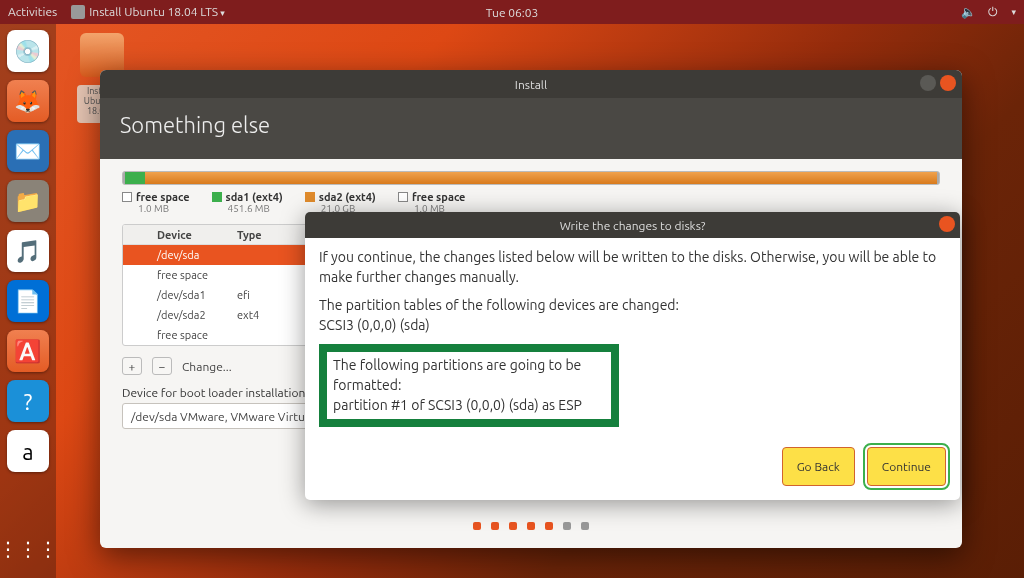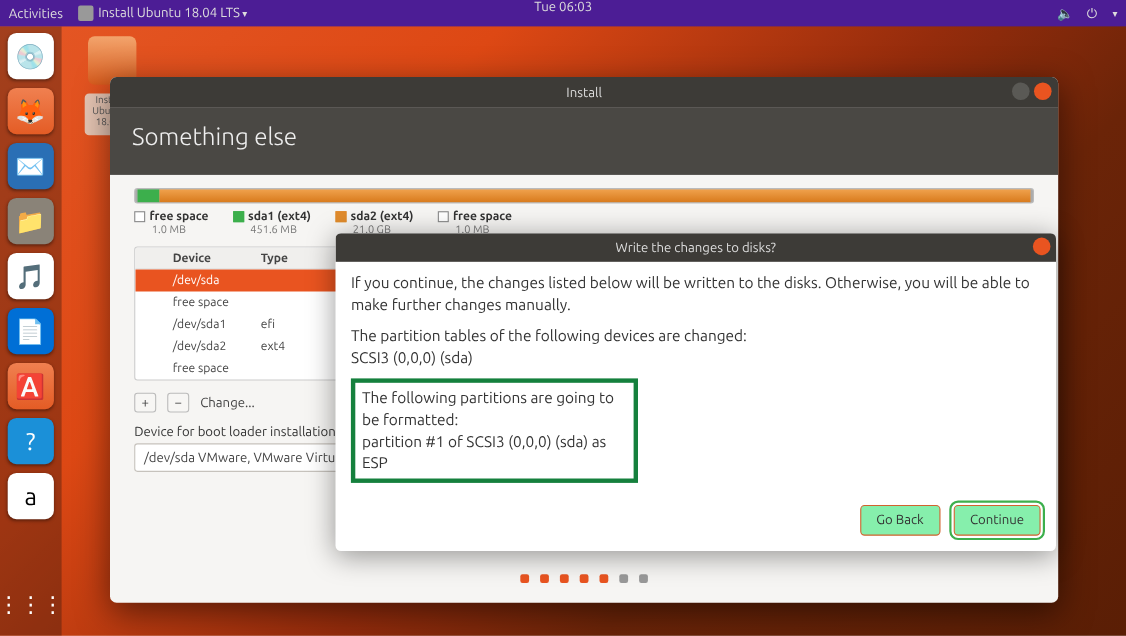--- a/index.html
+++ b/index.html
@@ -1,19 +1,19 @@
 <!DOCTYPE html>
 <html><head>
 <meta charset="utf-8">
 <style>
   * { box-sizing: border-box; margin: 0; padding: 0; font-family: Ubuntu, "Segoe UI", Arial, sans-serif; }
   body { width: 1024px; height: 578px; overflow: hidden; background: linear-gradient(135deg, #e55826 0%, #dd4814 30%, #952c0c 55%, #6b2408 70%, #5a1e05 100%); position: relative; }
 
   
-  .top-panel { position: absolute; top: 0; left: 0; right: 0; height: 24px; background: #4c1d95; color: #ddd; display: flex; font-size: 12px; padding: 0 8px; z-index: 100; }
+  .top-panel { position: absolute; top: 0; left: 0; right: 0; height: 24px; background: #7f1d1d; color: #ddd; display: flex; align-items: center; font-size: 12px; padding: 0 8px; z-index: 100; }
   .top-panel .left { display: flex; gap: 14px; align-items: center; }
   .top-panel .center { position: absolute; left: 50%; transform: translateX(-50%); }
   .top-panel .right { margin-left: auto; display: flex; gap: 12px; align-items: center; }
   .top-panel .wicon { display:inline-block; width:14px; height:14px; background:#999; border-radius:2px; margin-right:4px; vertical-align:middle;}
   .arrow-down { font-size: 9px; margin-left:2px; }
 
   
   .launcher { position: absolute; top: 24px; left: 0; width: 56px; bottom: 0; background: rgba(40,20,15,0.35); display: flex; flex-direction: column; align-items: center; padding-top: 6px; gap: 8px; z-index: 50; }
   .launcher .licon { width: 42px; height: 42px; border-radius: 8px; background: #fff; box-shadow: 0 1px 3px rgba(0,0,0,0.4); display:flex; align-items:center; justify-content:center; font-size:22px;}
   .launcher .licon.orange { background: linear-gradient(#f08050,#e45c25); }
@@ -71,23 +71,23 @@
   .dots { position:absolute; bottom:18px; left:0; right:0; display:flex; gap:10px; justify-content:center;}
   .dots span { width:8px; height:8px; border-radius:2px; background:#999;}
   .dots span.on { background:#e95420;}
 
   
   .dialog { position:absolute; top:212px; left:305px; width:655px; background:#fff; border-radius:5px; box-shadow:0 4px 25px rgba(0,0,0,0.4); z-index:200; overflow:hidden;}
   .dialog .dtitle { height:26px; background:#3d3b37; color:#ddd; display:flex; align-items:center; justify-content:center; font-size:12px; position:relative;}
   .dialog .dtitle .close { position:absolute; right:5px; top:4px; width:16px; height:16px; border-radius:50%; background:#e95420;}
   .dialog .dbody { padding:10px 14px 12px; font-size:14px; color:#333; line-height:1.4;}
   .dialog .dbody p { margin-bottom:9px;}
-  .dialog .hl { border:4px solid #15803d; padding:4px 6px; margin-top:4px; width:261px;}
+  .dialog .hl { border:8px solid #15803d; padding:4px 6px; margin-top:4px; width:300px;}
   .dialog .dfoot { display:flex; justify-content:flex-end; gap:12px; padding:8px 14px 14px;}
-  .dialog .dbtn { height:28px; padding: 0 14px; border:1px solid #d1632e; border-radius:4px; background:#86efac; color:#333; font-size:12px; display:flex; align-items:center;}
+  .dialog .dbtn { height:39px; padding: 0 14px; border:1px solid #d1632e; border-radius:4px; background:#fde047; color:#333; font-size:12px; display:flex; align-items:center;}
   .dialog .dbtn.hl2 { outline:2px solid #3caf4c; outline-offset:2px;}
 </style>
 </head>
 <body>
 
 <div class="top-panel">
   <div class="left">
     <span>Activities</span>
     <span><span class="wicon"></span><span>Install Ubuntu 18.04 LTS</span><span class="arrow-down">▾</span></span>
   </div>

